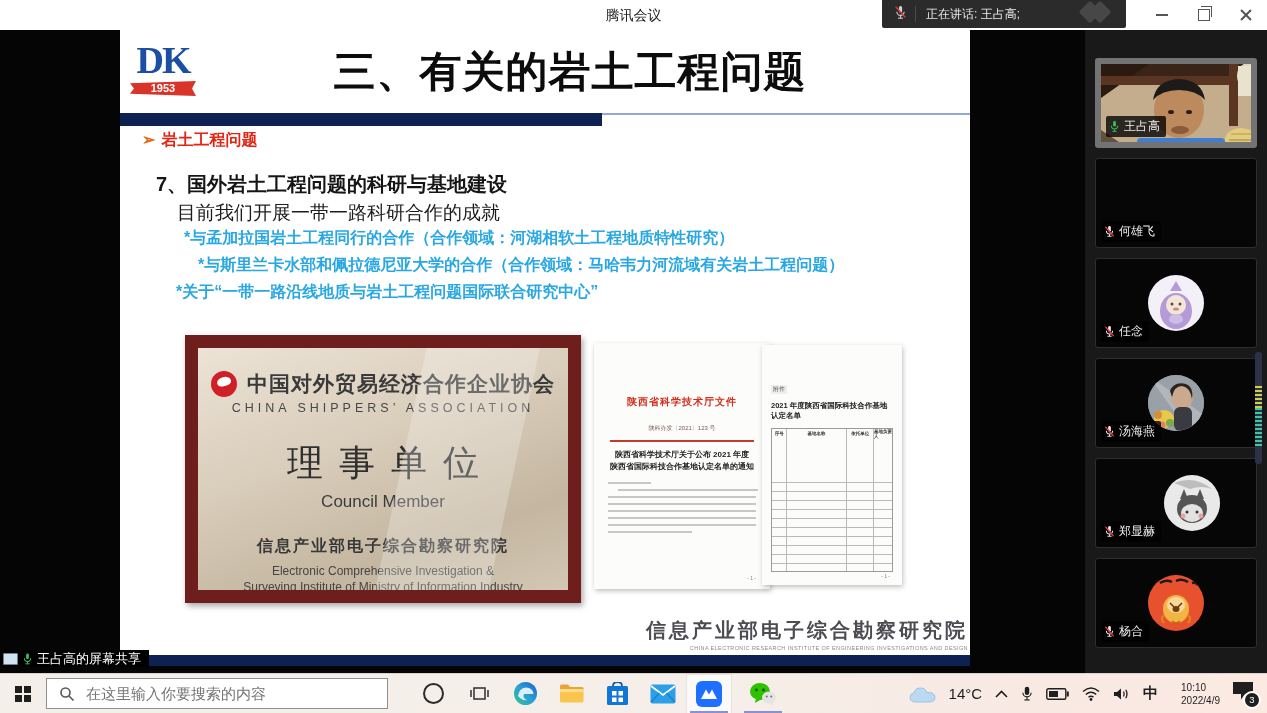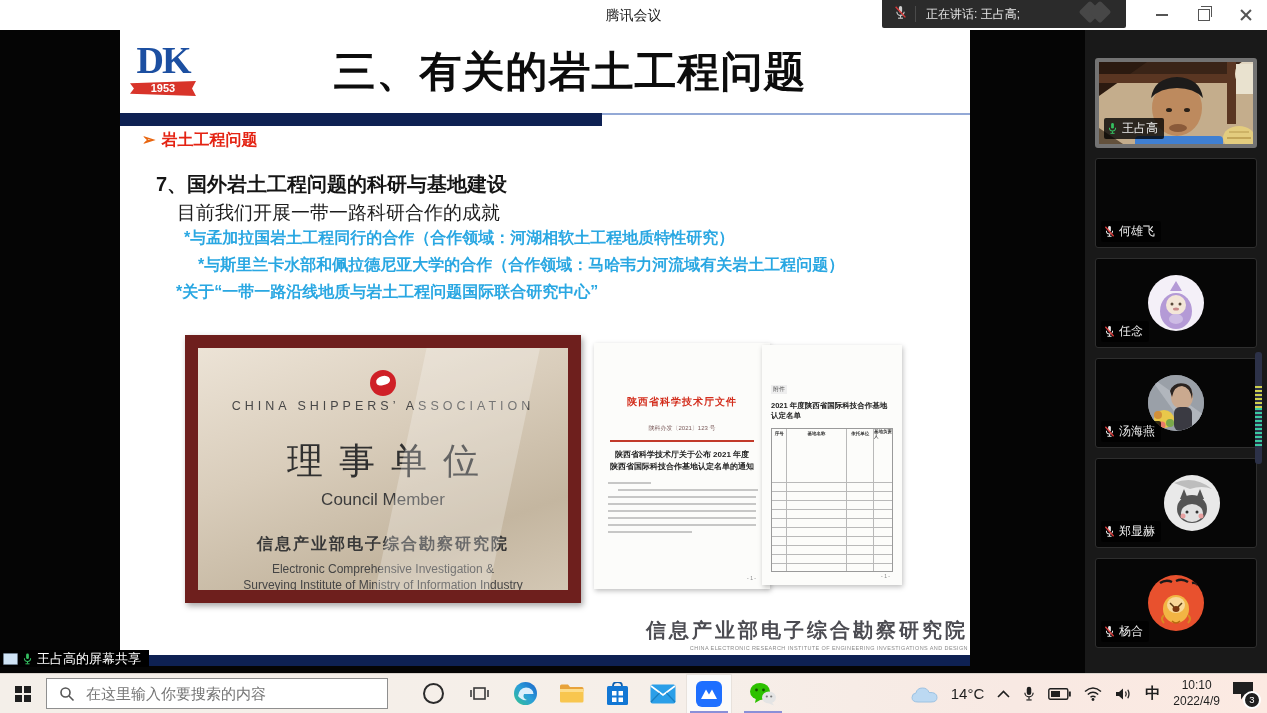--- a/index.html
+++ b/index.html
@@ -95,21 +95,21 @@
 
   
   .sharelabel{position:absolute;left:0;top:620px;height:17px;background:#000;display:flex;
        align-items:center;gap:4px;padding:0 8px 0 3px;color:#fff;font-size:13px;z-index:5;}
   .scr-ic{width:13px;height:10px;background:#cfe3f5;border:1.5px solid #6f7f8f;border-radius:1px;position:relative;}
 
   
   .sidebar{position:absolute;left:1085px;top:30px;width:182px;height:643px;background:#191919;}
   .tile{position:absolute;left:10px;width:162px;height:90px;background:#060606;border-radius:3px;
        border:1px solid #2e2e2e;overflow:hidden;box-sizing:border-box;}
-  .tile.speaking{border:4px solid #737373;}
+  .tile.speaking{border:6px solid #737373;}
   .t0{top:28px;}.t1{top:128px;}.t2{top:228px;}.t3{top:328px;}.t4{top:428px;padding-left:32px;}.t5{top:528px;}
   .nlabel{position:absolute;left:5px;bottom:5px;display:flex;align-items:center;gap:4px;
        background:rgba(0,0,0,.78);padding:2px 6px 2px 3px;border-radius:2px;color:#ececec;font-size:12px;}
   .avwrap{width:100%;height:100%;display:flex;align-items:center;justify-content:center;}
   .avatar{width:56px;height:56px;border-radius:50%;overflow:hidden;position:relative;}
   .scrollthumb{position:absolute;left:170px;top:322px;width:7px;height:112px;background:#2c3148;border-radius:3px;overflow:hidden;}
   .scrollthumb .st1{position:absolute;left:0;right:0;top:34px;height:22px;
        background:repeating-linear-gradient(180deg,#cfd14e 0 2px,#2c3148 2px 4px);}
   .scrollthumb .st2{position:absolute;left:0;right:0;top:56px;height:38px;
        background:repeating-linear-gradient(180deg,#3bc9a2 0 2px,#2c3148 2px 4px);}
@@ -125,21 +125,21 @@
        align-items:center;gap:9px;padding-left:12px;box-sizing:border-box;}
   .searchbox input{border:none;outline:none;font-size:15px;color:#444;width:280px;
        font-family:"Liberation Sans",sans-serif;background:transparent;}
   .tbico{width:46px;height:40px;display:flex;align-items:center;justify-content:center;position:relative;}
   .tbico.active{background:#fbfaf9;box-shadow:inset 0 0 0 1px #e8e2dc;}
   .underline:after{content:"";position:absolute;left:4px;right:4px;bottom:0;height:3px;background:#8a8fd8;}
   .cortana{width:17px;height:17px;border:2.5px solid #2b2b2b;border-radius:50%;}
   .tray{margin-left:auto;display:flex;align-items:center;gap:13px;padding-right:10px;color:#1f1f1f;}
   .temp{font-size:15px;}
   .imem{font-size:15px;font-weight:bold;}
-  .clock{text-align:center;font-size:12px;line-height:1.3;color:#1f1f1f;}
+  .clock{text-align:left;font-size:10px;line-height:1.3;color:#1f1f1f;margin-left:10px;}
   .notif{position:relative;width:24px;height:24px;}
   .notifbox{width:20px;height:18px;background:#1f1f1f;clip-path:polygon(0 0,100% 0,100% 70%,60% 70%,40% 100%,40% 70%,0 70%);}
   .badge{position:absolute;right:-4px;bottom:-3px;width:14px;height:14px;border-radius:50%;background:#1f1f1f;
        border:2px solid #fff;color:#fff;font-size:9.5px;display:flex;align-items:center;justify-content:center;}
 </style>
 </head>
 <body>
 
 <div class="titlebar">
   <div class="wtitle">腾讯会议</div>
@@ -199,20 +199,21 @@
       <div class="i0">*与孟加拉国岩土工程同行的合作（合作领域：河湖相软土工程地质特性研究）</div>
       <div class="i1">*与斯里兰卡水部和佩拉德尼亚大学的合作（合作领域：马哈韦力河流域有关岩土工程问题）</div>
       <div class="i3">*关于“一带一路沿线地质与岩土工程问题国际联合研究中心”</div>
     </div>
 
     <div class="plaque">
       <div class="plate">
         <div class="sheen"></div>
         <div class="orgrow">
           <span class="csalogo"></span>
+          <span class="orgcn">中国对外贸易经济合作企业协会</span>
         </div>
         <div class="orgen">CHINA  SHIPPERS’  ASSOCIATION</div>
         <div class="lishi">理事单位</div>
         <div class="council">Council Member</div>
         <div class="holdercn">信息产业部电子综合勘察研究院</div>
         <div class="holderen">
           <div>Electronic Comprehensive Investigation &amp;</div>
           <div>Surveying Institute of Ministry of Information Industry</div>
         </div>
 

